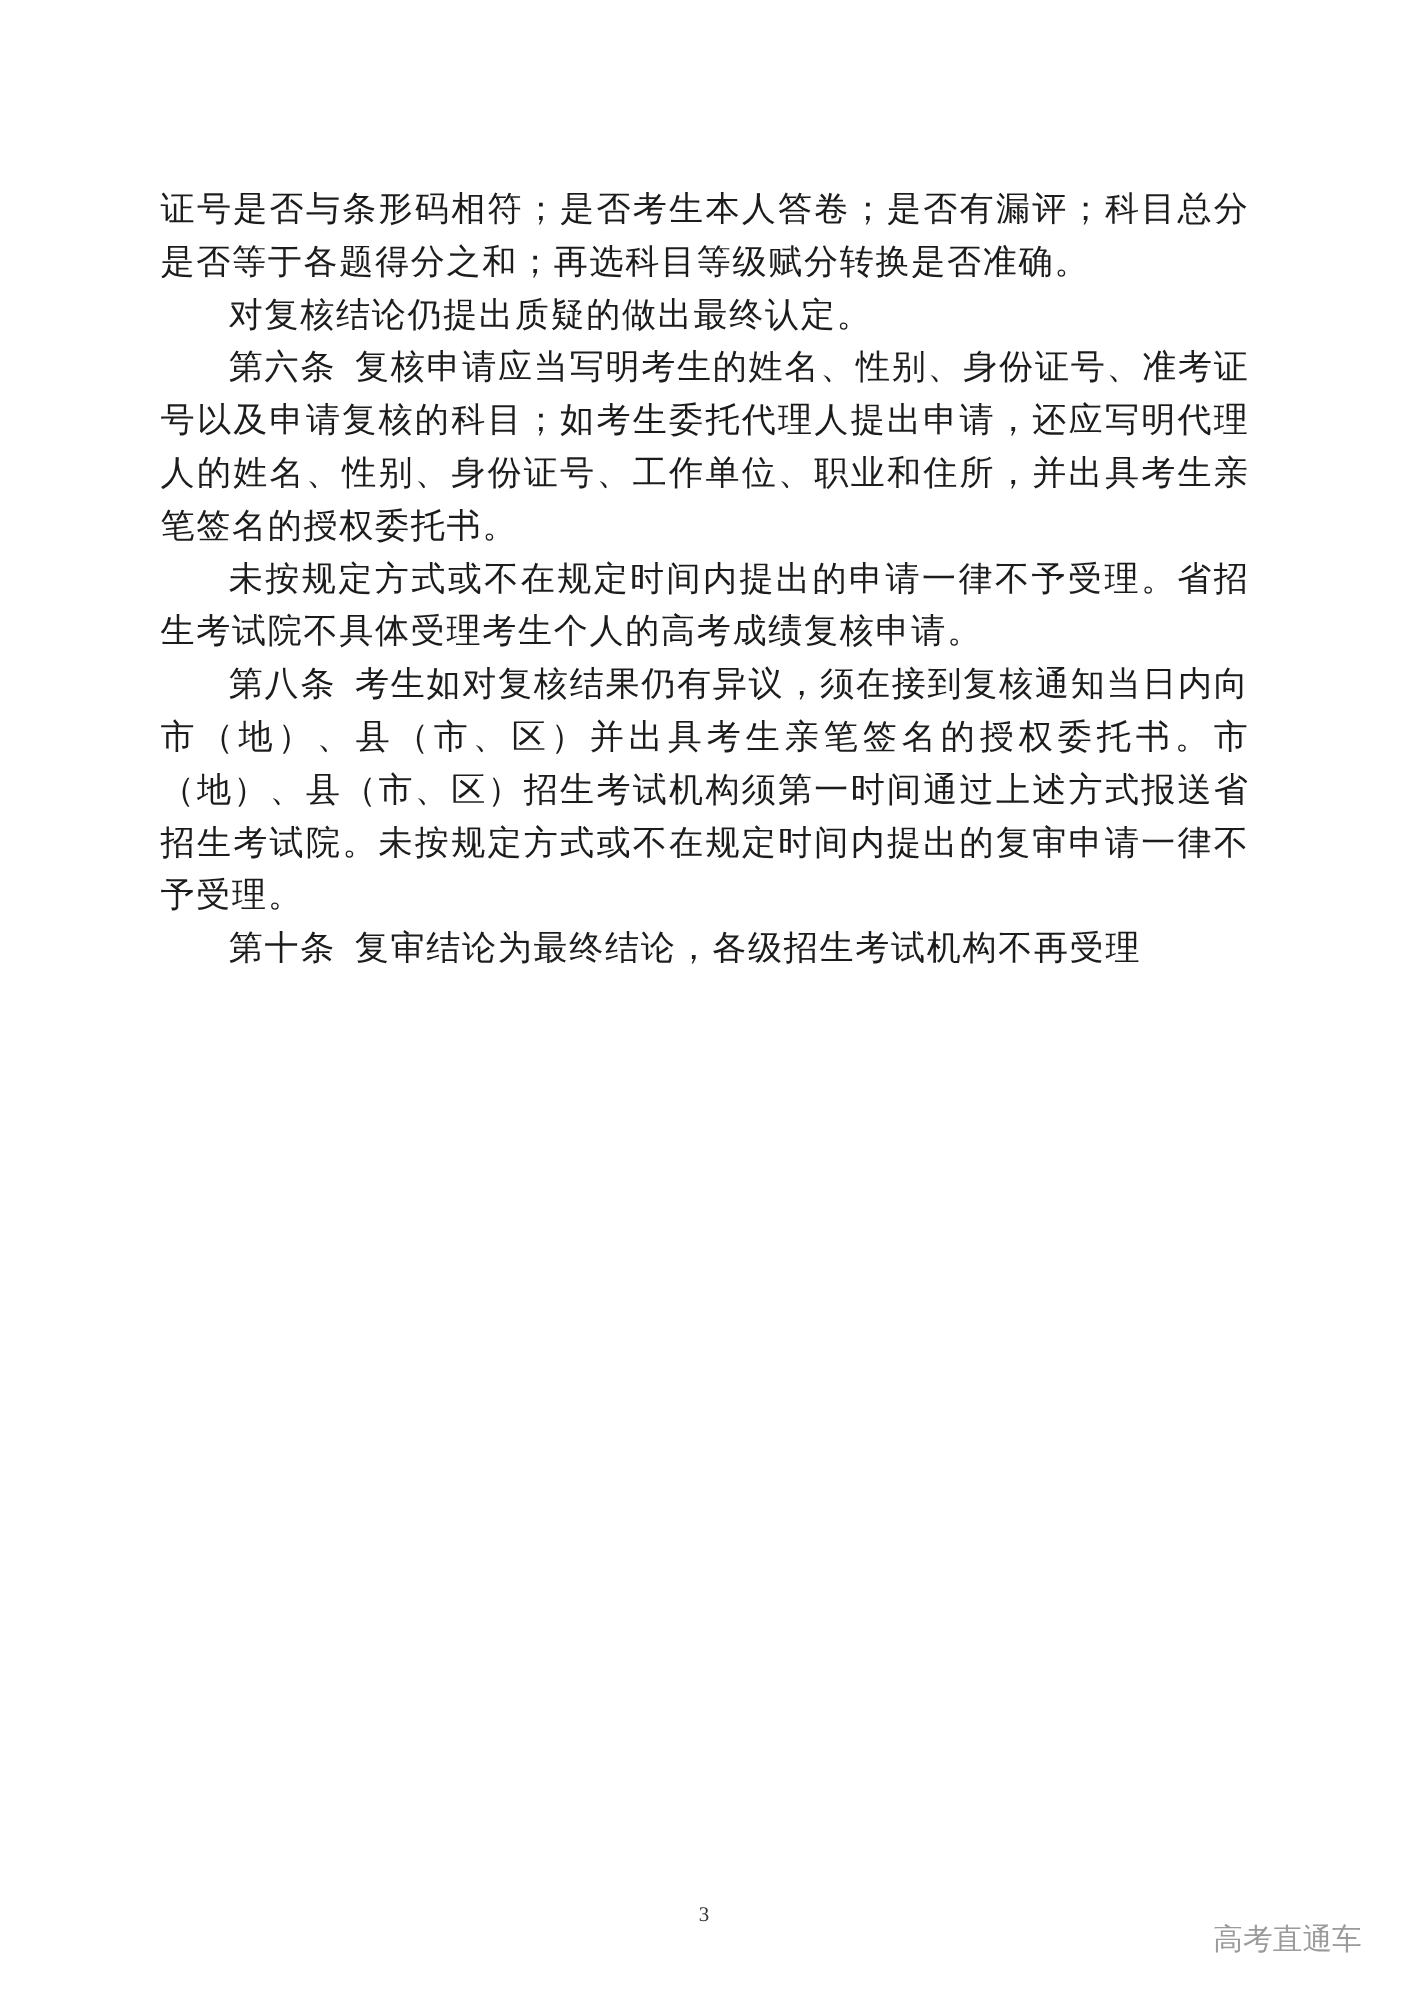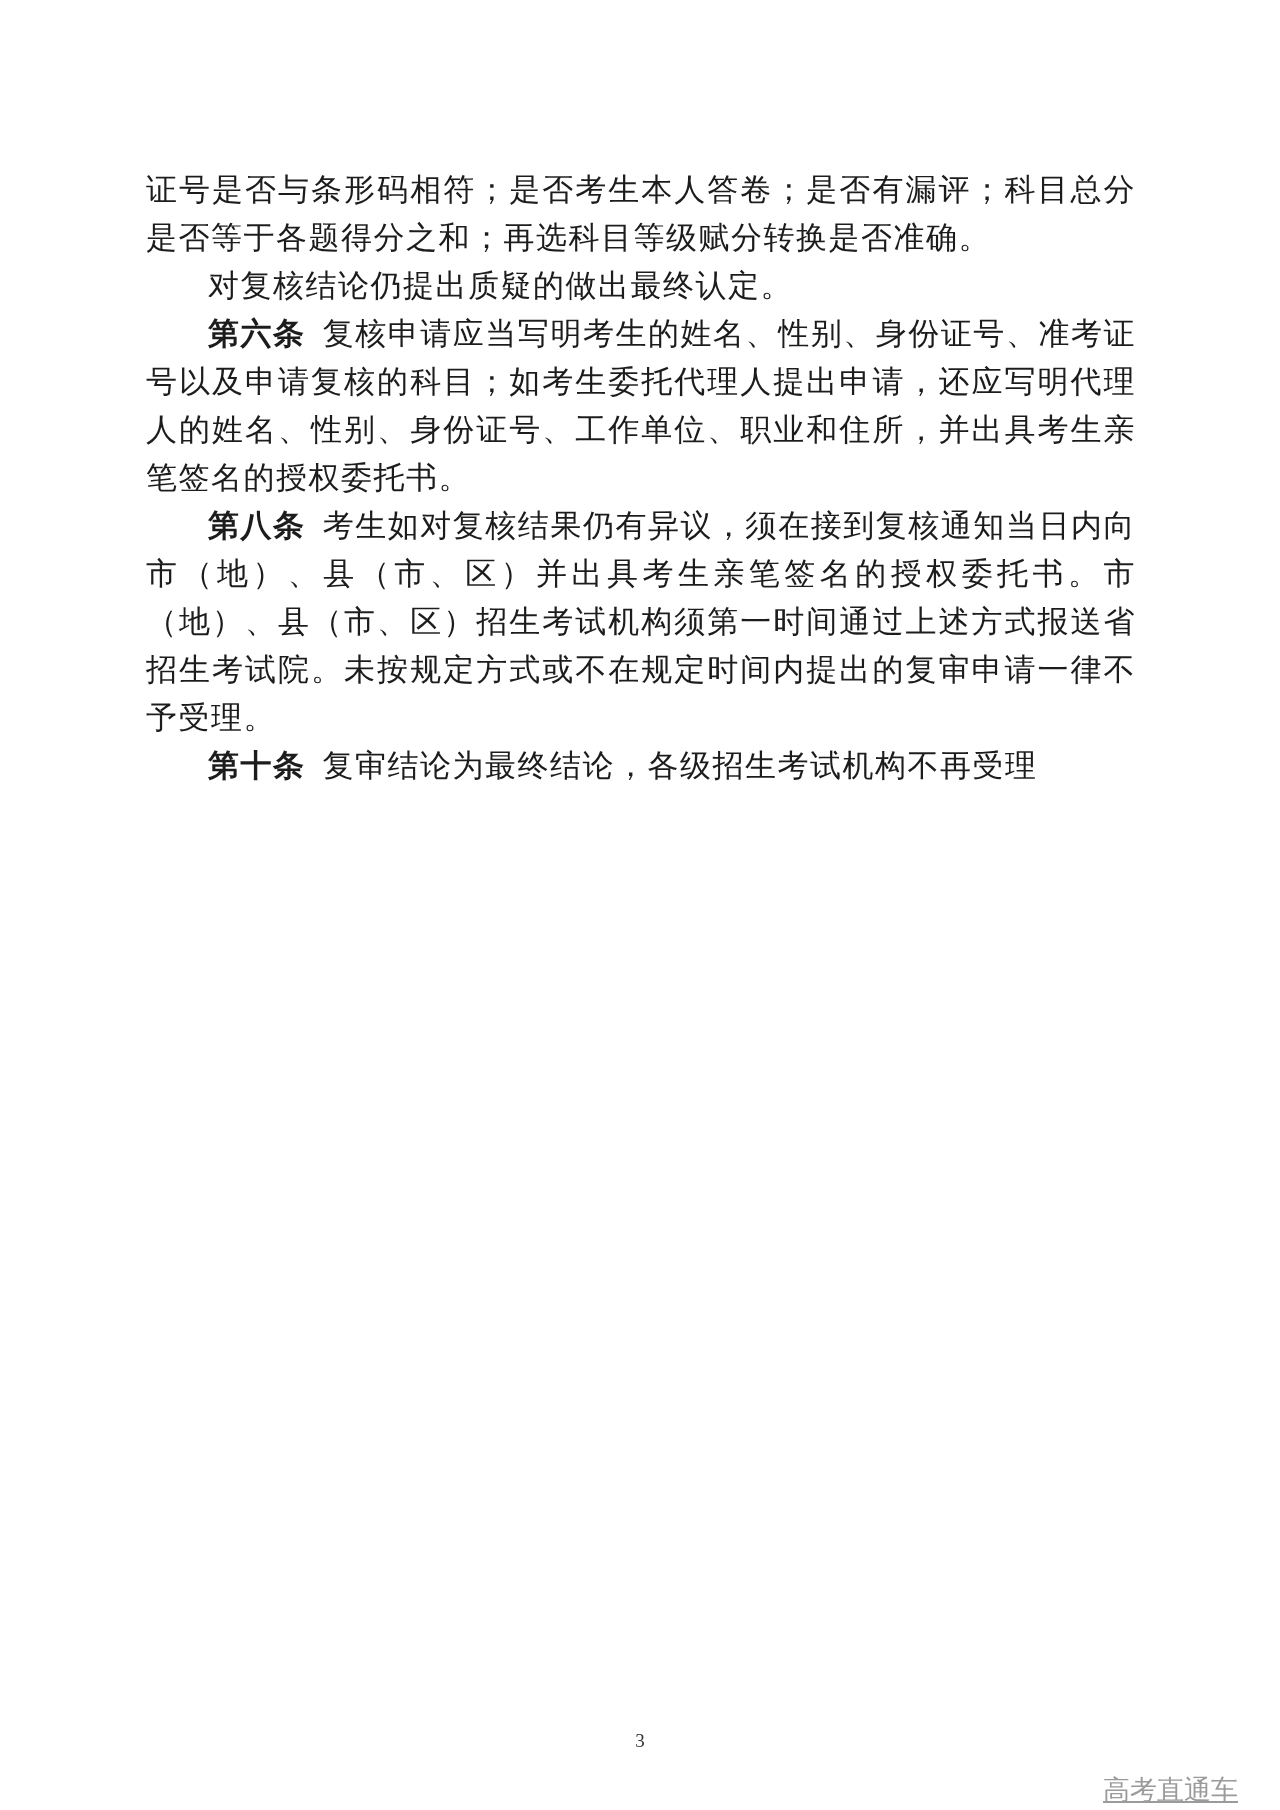--- a/index.html
+++ b/index.html
@@ -26,57 +26,57 @@
     font-size: 31px;
     line-height: 48px;
     text-align: justify;
     text-justify: inter-ideograph;
     letter-spacing: 1.5px;
   }
   p.indent {
     text-indent: 2em;
   }
   b.lead {
-    font-weight: bold;
+    font-weight: normal;
     margin-right: 0.55em;
   }
   b.lead:empty {
     display: none;
     margin: 0;
   }
   .page-number {
     position: absolute;
     left: 0;
     right: 0;
     bottom: 58px;
     text-align: center;
     font-size: 19px;
     color: #333333;
   }
   .watermark {
     position: absolute;
     right: 42px;
-    bottom: 2px;
+    bottom: 29px;
     font-size: 27px;
     color: #9b9b9b;
     font-family: "Liberation Sans", "DejaVu Sans", sans-serif;
-    text-decoration: underline;
   }
 </style>
 </head>
 <body>
 
 <div class="content">
 
   <p class="para"><span>证号是否与条形码相符；是否考生本人答卷；是否有漏评；科目总分是否等于各题得分之和；再选科目等级赋分转换是否准确。</span></p>
 
   <p class="para indent"><span>对复核结论仍提出质疑的做出最终认定。</span></p>
 
   <p class="para indent"><b class="lead">第六条</b><span>复核申请应当写明考生的姓名、性别、身份证号、准考证号以及申请复核的科目；如考生委托代理人提出申请，还应写明代理人的姓名、性别、身份证号、工作单位、职业和住所，并出具考生亲笔签名的授权委托书。</span></p>
 
+  <p class="para indent"><span>未按规定方式或不在规定时间内提出的申请一律不予受理。省招生考试院不具体受理考生个人的高考成绩复核申请。</span></p>
 
 
   <p class="para indent"><b class="lead">第八条</b><span>考生如对复核结果仍有异议，须在接到复核通知当日内向市（地）、县（市、区）并出具考生亲笔签名的授权委托书。市（地）、县（市、区）招生考试机构须第一时间通过上述方式报送省招生考试院。未按规定方式或不在规定时间内提出的复审申请一律不予受理。</span></p>
 
 
   <p class="para indent"><b class="lead">第十条</b><span>复审结论为最终结论，各级招生考试机构不再受理</span></p>
 
 </div>
 
 <div class="page-number">3</div>

